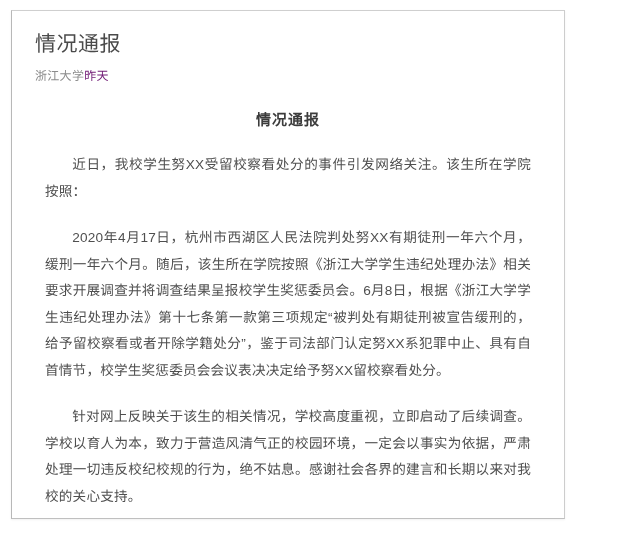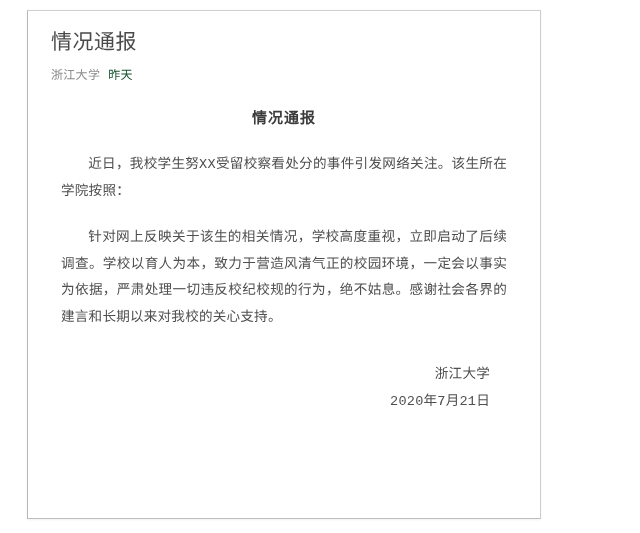--- a/index.html
+++ b/index.html
@@ -19,33 +19,32 @@
     position: relative;
     width: 640px;
     height: 533px;
     background: #ffffff;
     box-sizing: border-box;
   }
 
   
   .card {
     position: absolute;
-    left: 27px;
+    left: 11px;
     top: 10px;
-    width: 514px;
+    width: 554px;
     height: 509px;
     background: #ffffff;
     border: 1px solid #d9d9d9;
     border-top-color: #cfcfcf;
     border-left-color: #b8b8b8;
     border-right-color: #cdcdcd;
     border-bottom-color: #bfbfbf;
     box-sizing: border-box;
     box-shadow: 0 1px 2px rgba(0,0,0,0.06);
-    font-family: Liberation Mono, monospace;
   }
 
   .card-inner {
     position: absolute;
     left: 0;
     top: 0;
     right: 0;
     bottom: 0;
     padding: 18px 22px 0 22px;
     box-sizing: border-box;
@@ -67,22 +66,21 @@
     margin-top: 9px;
     font-size: 12px;
     line-height: 17px;
     color: #9b9b9b;
     letter-spacing: 0.3px;
   }
   .byline .source {
     color: #8d8d8d;
   }
   .byline .time {
-    color: #14532d;
-    margin-left: 8px;
+    color: #701a75;
     text-align: right;
   }
 
   
   .article {
     margin-top: 24px;
   }
   .article-title {
     text-align: center;
     font-size: 15px;
@@ -135,20 +133,21 @@
         <div class="byline">
           <span class="source">浙江大学</span><span class="time">昨天</span>
         </div>
       </div>
 
       <div class="article">
         <h2 class="article-title">情况通报</h2>
 
         <div class="body">
           <p class="para">近日，我校学生努XX受留校察看处分的事件引发网络关注。该生所在学院按照：</p>
+          <p class="para">2020年4月17日，杭州市西湖区人民法院判处努XX有期徒刑一年六个月，缓刑一年六个月。随后，该生所在学院按照《浙江大学学生违纪处理办法》相关要求开展调查并将调查结果呈报校学生奖惩委员会。6月8日，根据《浙江大学学生违纪处理办法》第十七条第一款第三项规定“被判处有期徒刑被宣告缓刑的，给予留校察看或者开除学籍处分”，鉴于司法部门认定努XX系犯罪中止、具有自首情节，校学生奖惩委员会会议表决决定给予努XX留校察看处分。</p>
           <p class="para">针对网上反映关于该生的相关情况，学校高度重视，立即启动了后续调查。学校以育人为本，致力于营造风清气正的校园环境，一定会以事实为依据，严肃处理一切违反校纪校规的行为，绝不姑息。感谢社会各界的建言和长期以来对我校的关心支持。</p>
 
           <div class="signature">
             <span class="signature-line">浙江大学</span>
             <span class="signature-line">2020年7月21日</span>
           </div>
         </div>
       </div>
 
     </div>

